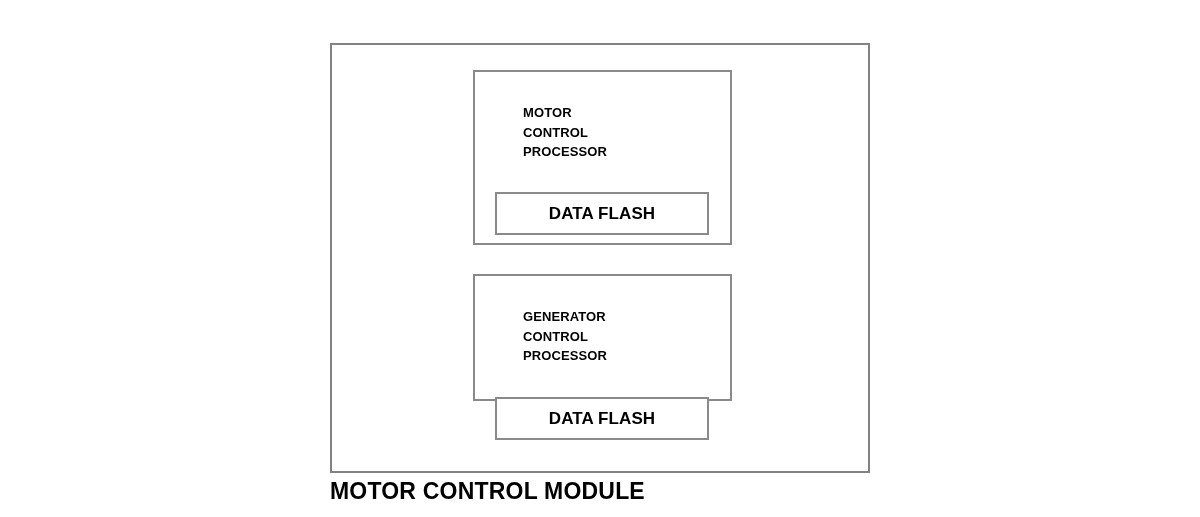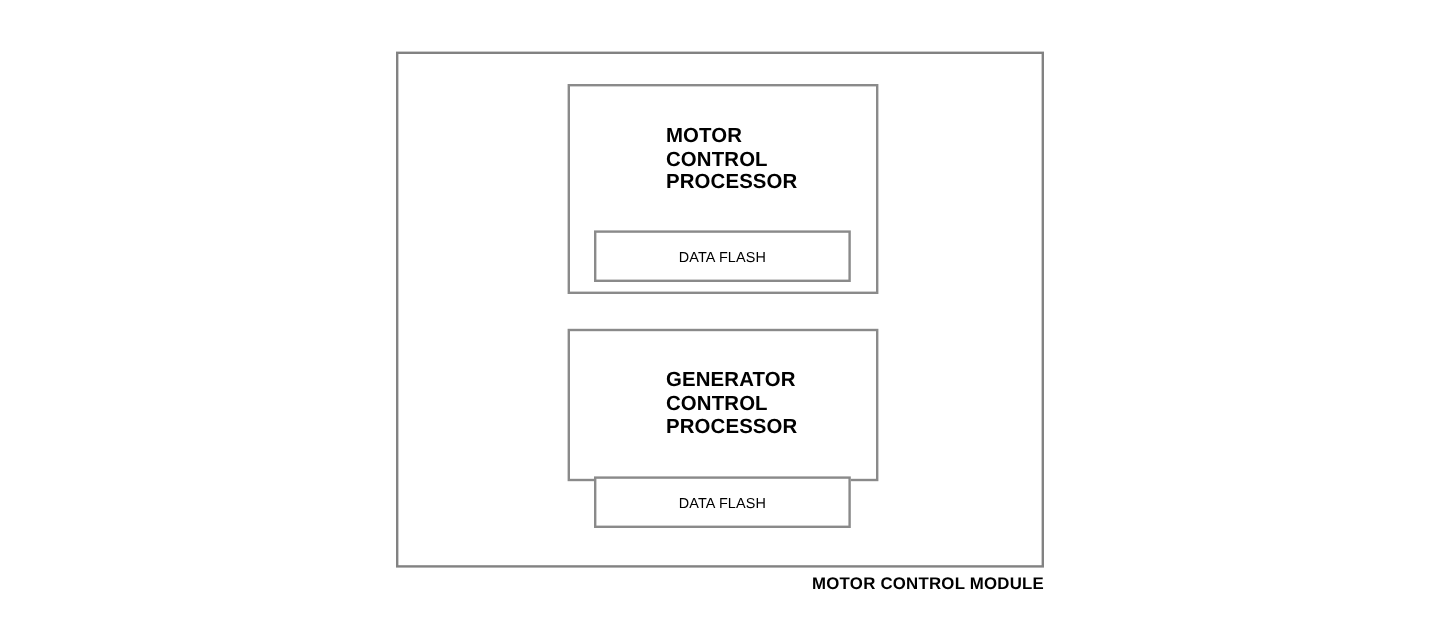--- a/index.html
+++ b/index.html
@@ -47,23 +47,23 @@
     height: 175px;          
   }
   .processor-block.block-2 {
     top: 229px;             
     height: 127px;          
   }
 
   
   .processor-title {
     position: absolute;
-    left: 80px;             
+    left: 48px;             
     top: 31px;
-    font-size: 17px;
+    font-size: 13px;
     font-weight: bold;
     line-height: 19.5px;
     color: #000000;
     letter-spacing: 0.1px;
     white-space: nowrap;
   }
   .processor-title .tline { display: block; }
 
   
   .data-flash-box {
@@ -75,35 +75,35 @@
     border: 2px solid #8a8a8a;
     background: #ffffff;
     display: flex;
     align-items: center;
     justify-content: center;
   }
   .block-1 .data-flash-box { top: 120px; }  
   .block-2 .data-flash-box { top: 121px; }  
 
   .data-flash-label {
-    font-size: 12px;
-    font-weight: normal;
+    font-size: 17px;
+    font-weight: bold;
     color: #000000;
     letter-spacing: 0.1px;
     white-space: nowrap;
   }
 
   
   .module-caption {
     position: absolute;
     left: 330px;
     top: 478px;
     width: 540px;
-    text-align: right;
-    font-size: 14px;
+    text-align: left;
+    font-size: 23px;
     font-weight: bold;
     color: #000000;
     letter-spacing: 0.2px;
     white-space: nowrap;
   }
 </style>
 </head>
 <body>
 
 <div class="canvas">

